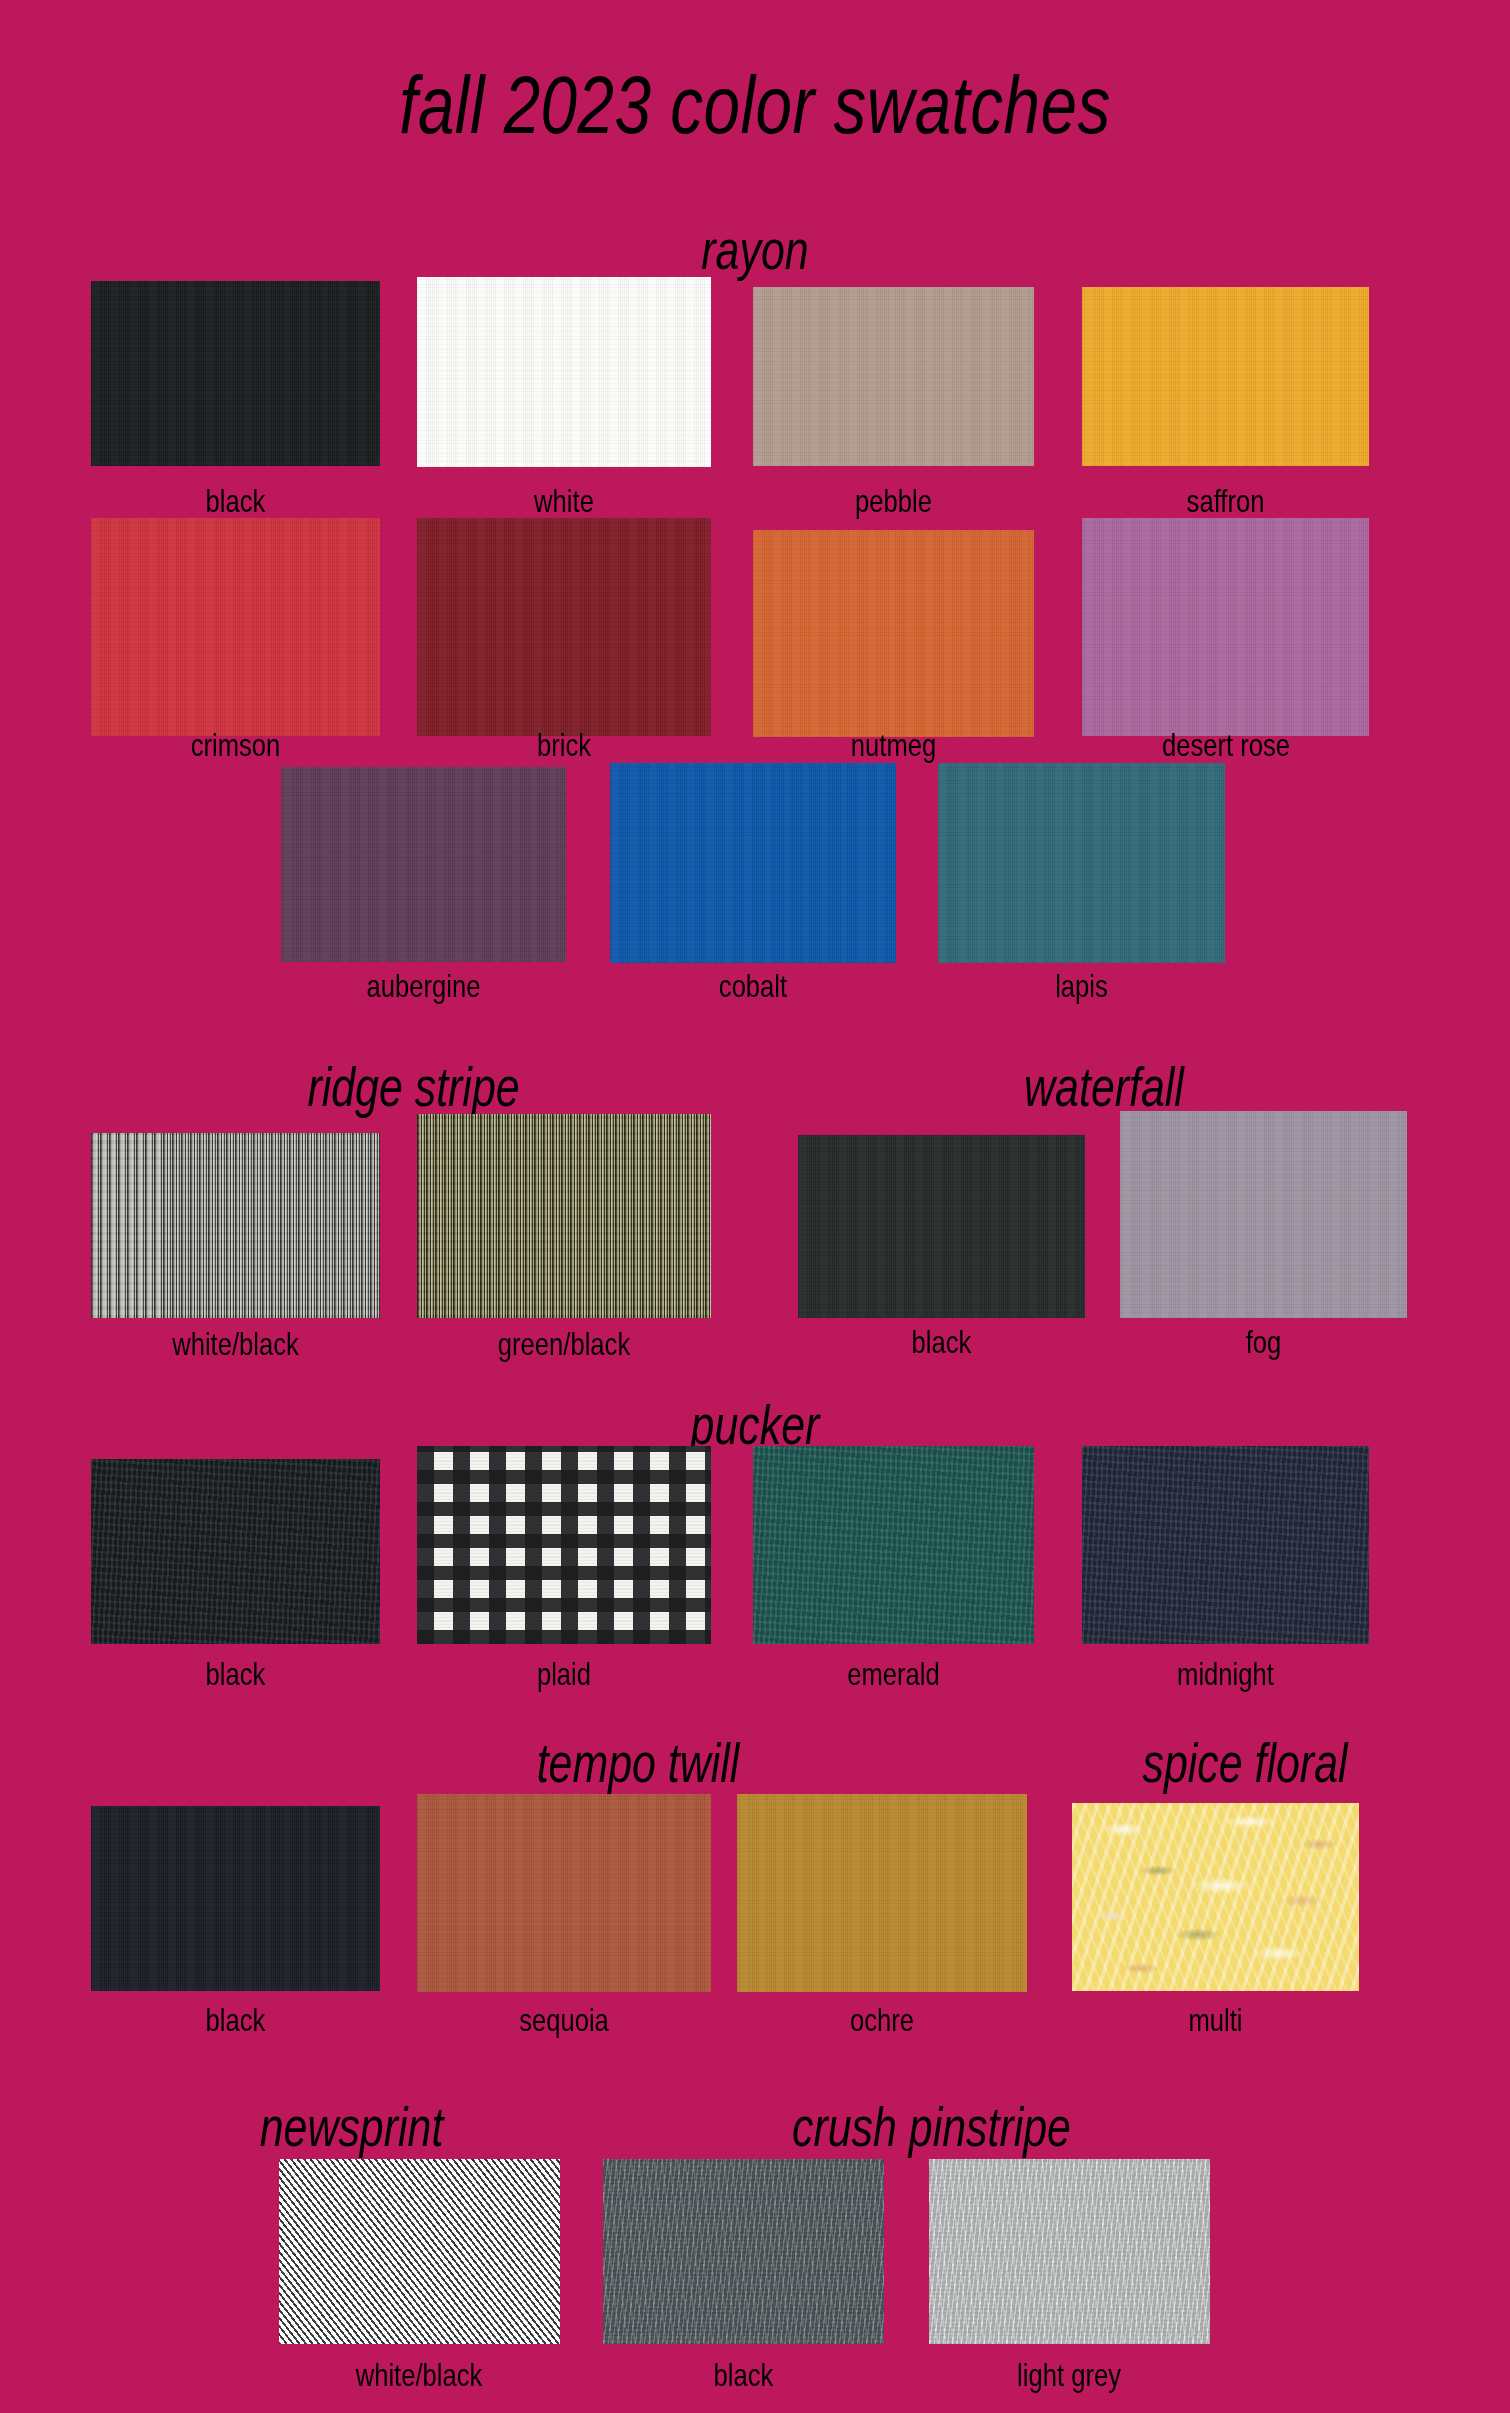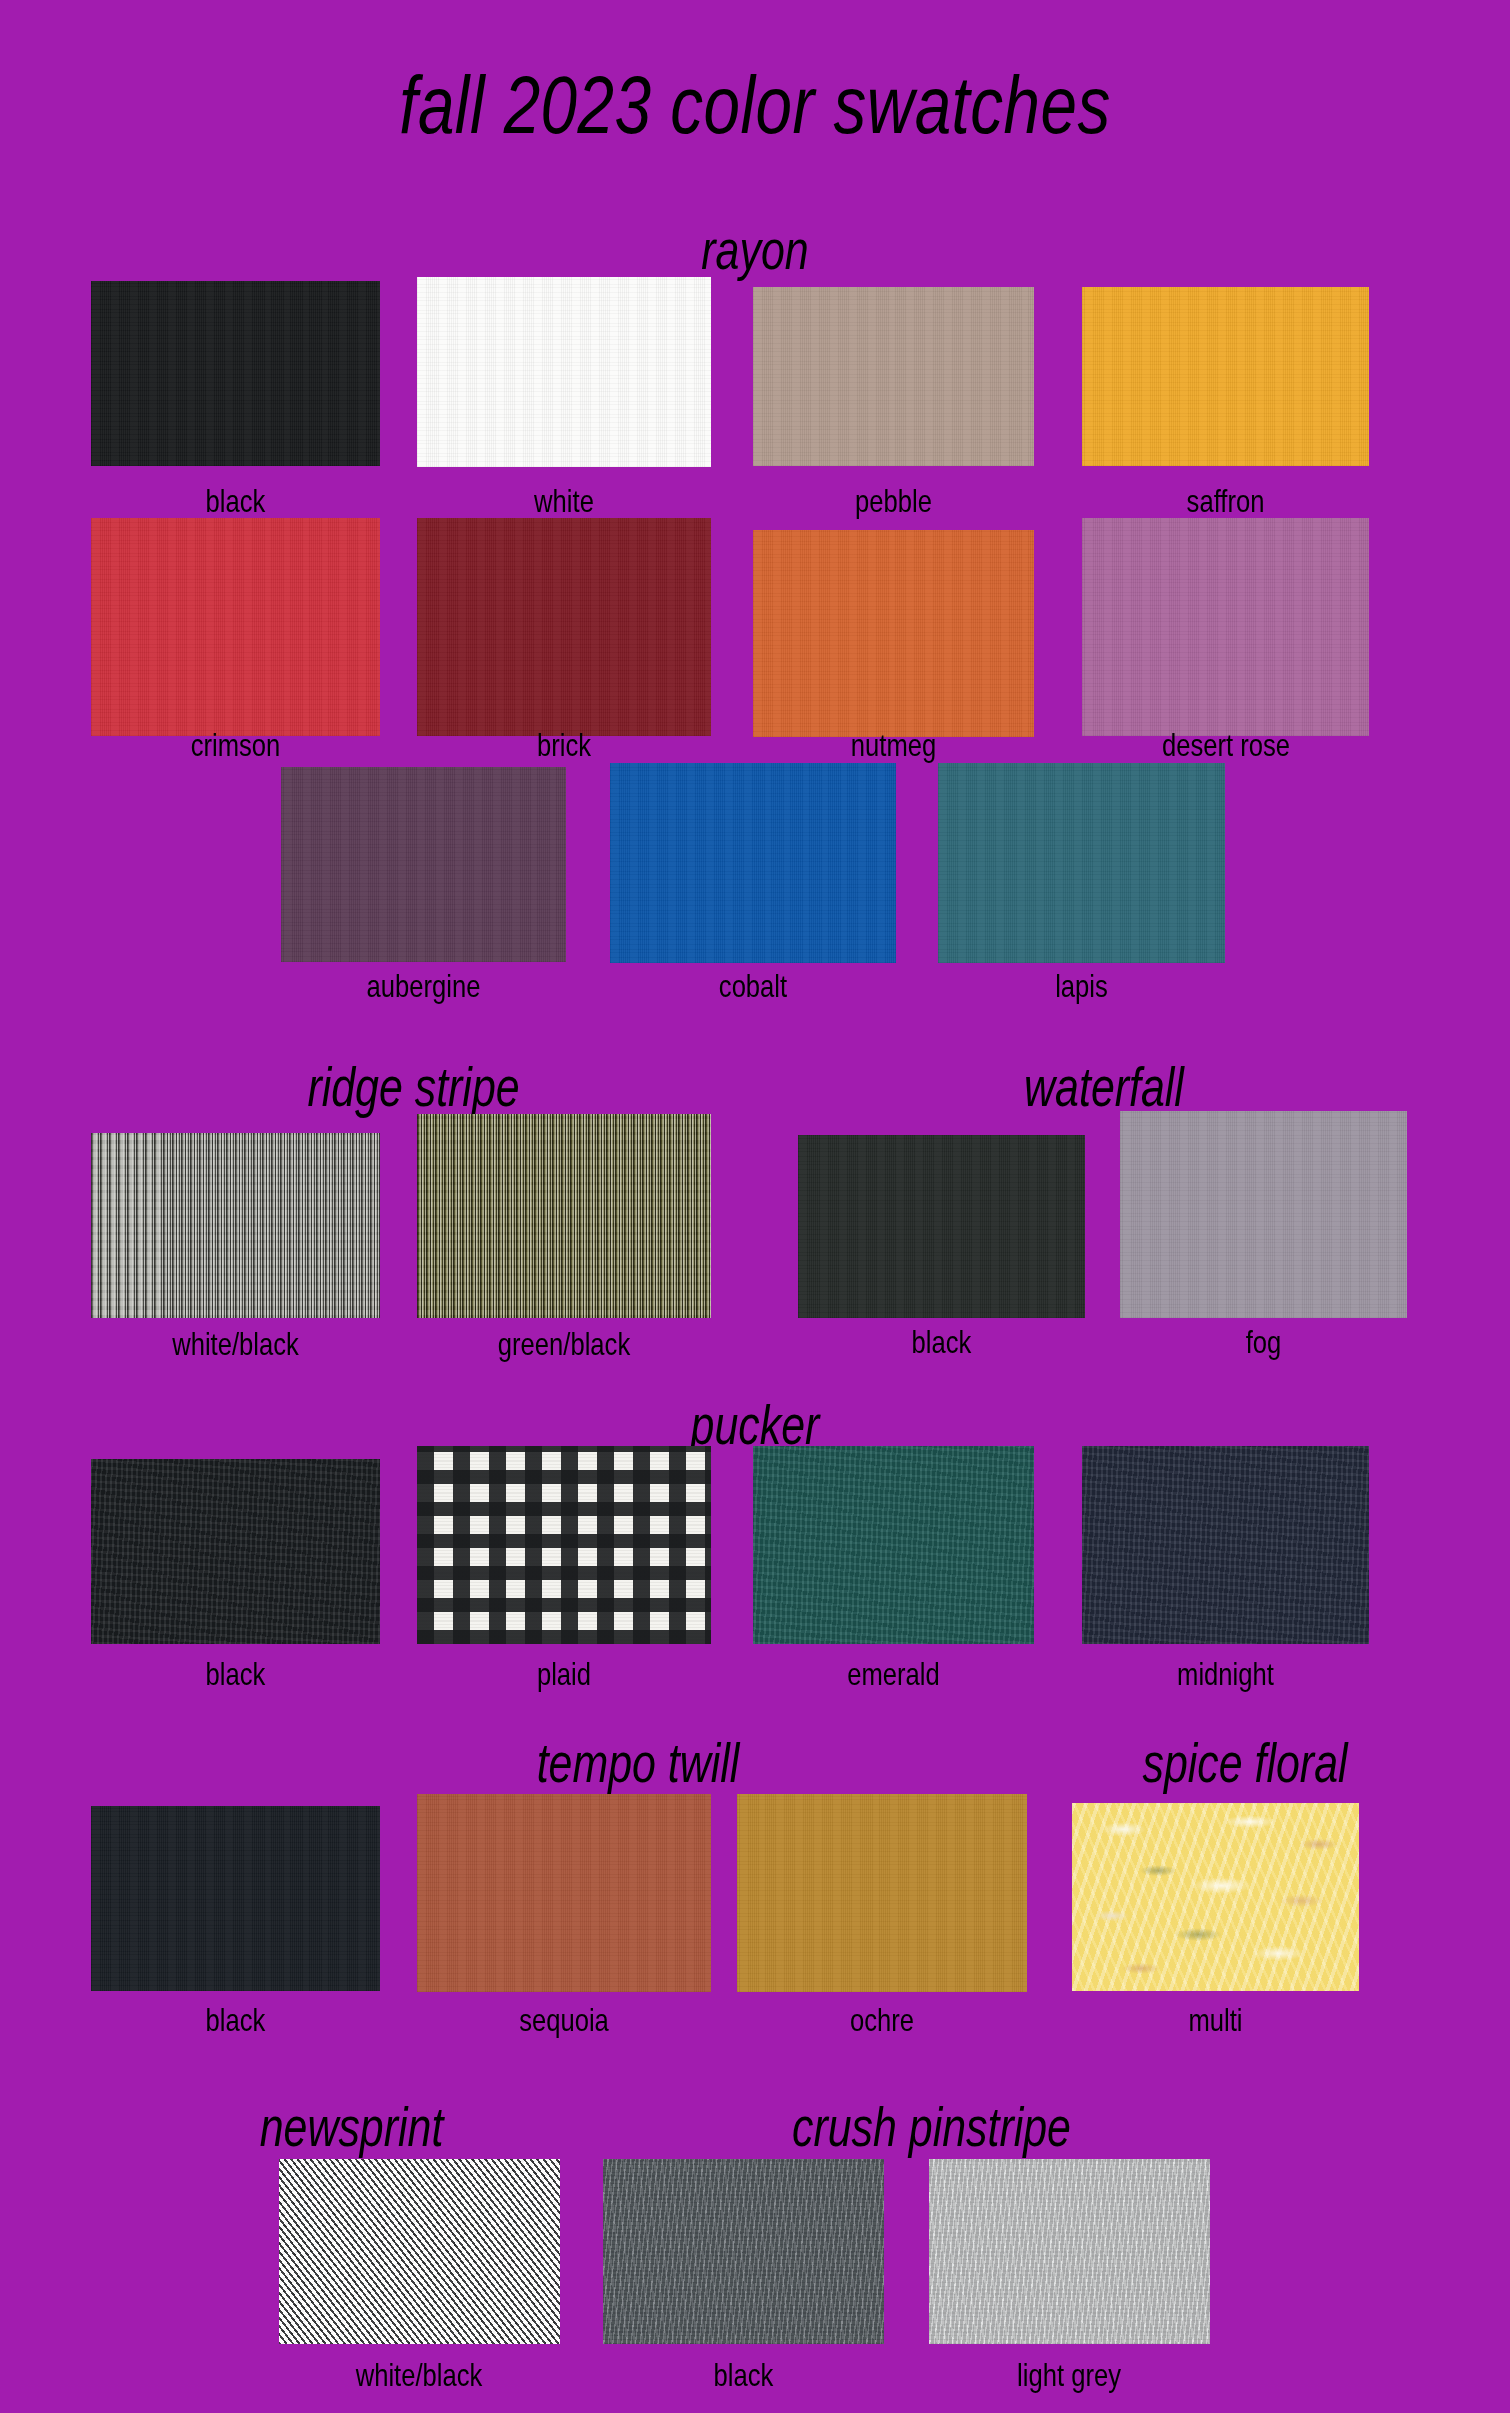--- a/index.html
+++ b/index.html
@@ -4,21 +4,21 @@
 <title>fall 2023 color swatches</title>
 <style>
   html,body{margin:0;padding:0;background:#ffffff;}
   body{
     width:1510px;height:2413px;
     font-family:"Liberation Sans", sans-serif;
     color:#000000;
     overflow:hidden;
     position:relative;
   }
-  .page{position:relative;width:1510px;height:2413px;background:#a21caf;}
+  .page{position:relative;width:1510px;height:2413px;background:#be185d;}
 
   
   .doc-title{
     position:absolute;left:0;right:0;top:64px;
     text-align:center;
     font-size:82px;
     font-style:italic;
     font-weight:400;
     letter-spacing:0.6px;
     transform:scaleX(0.80);

